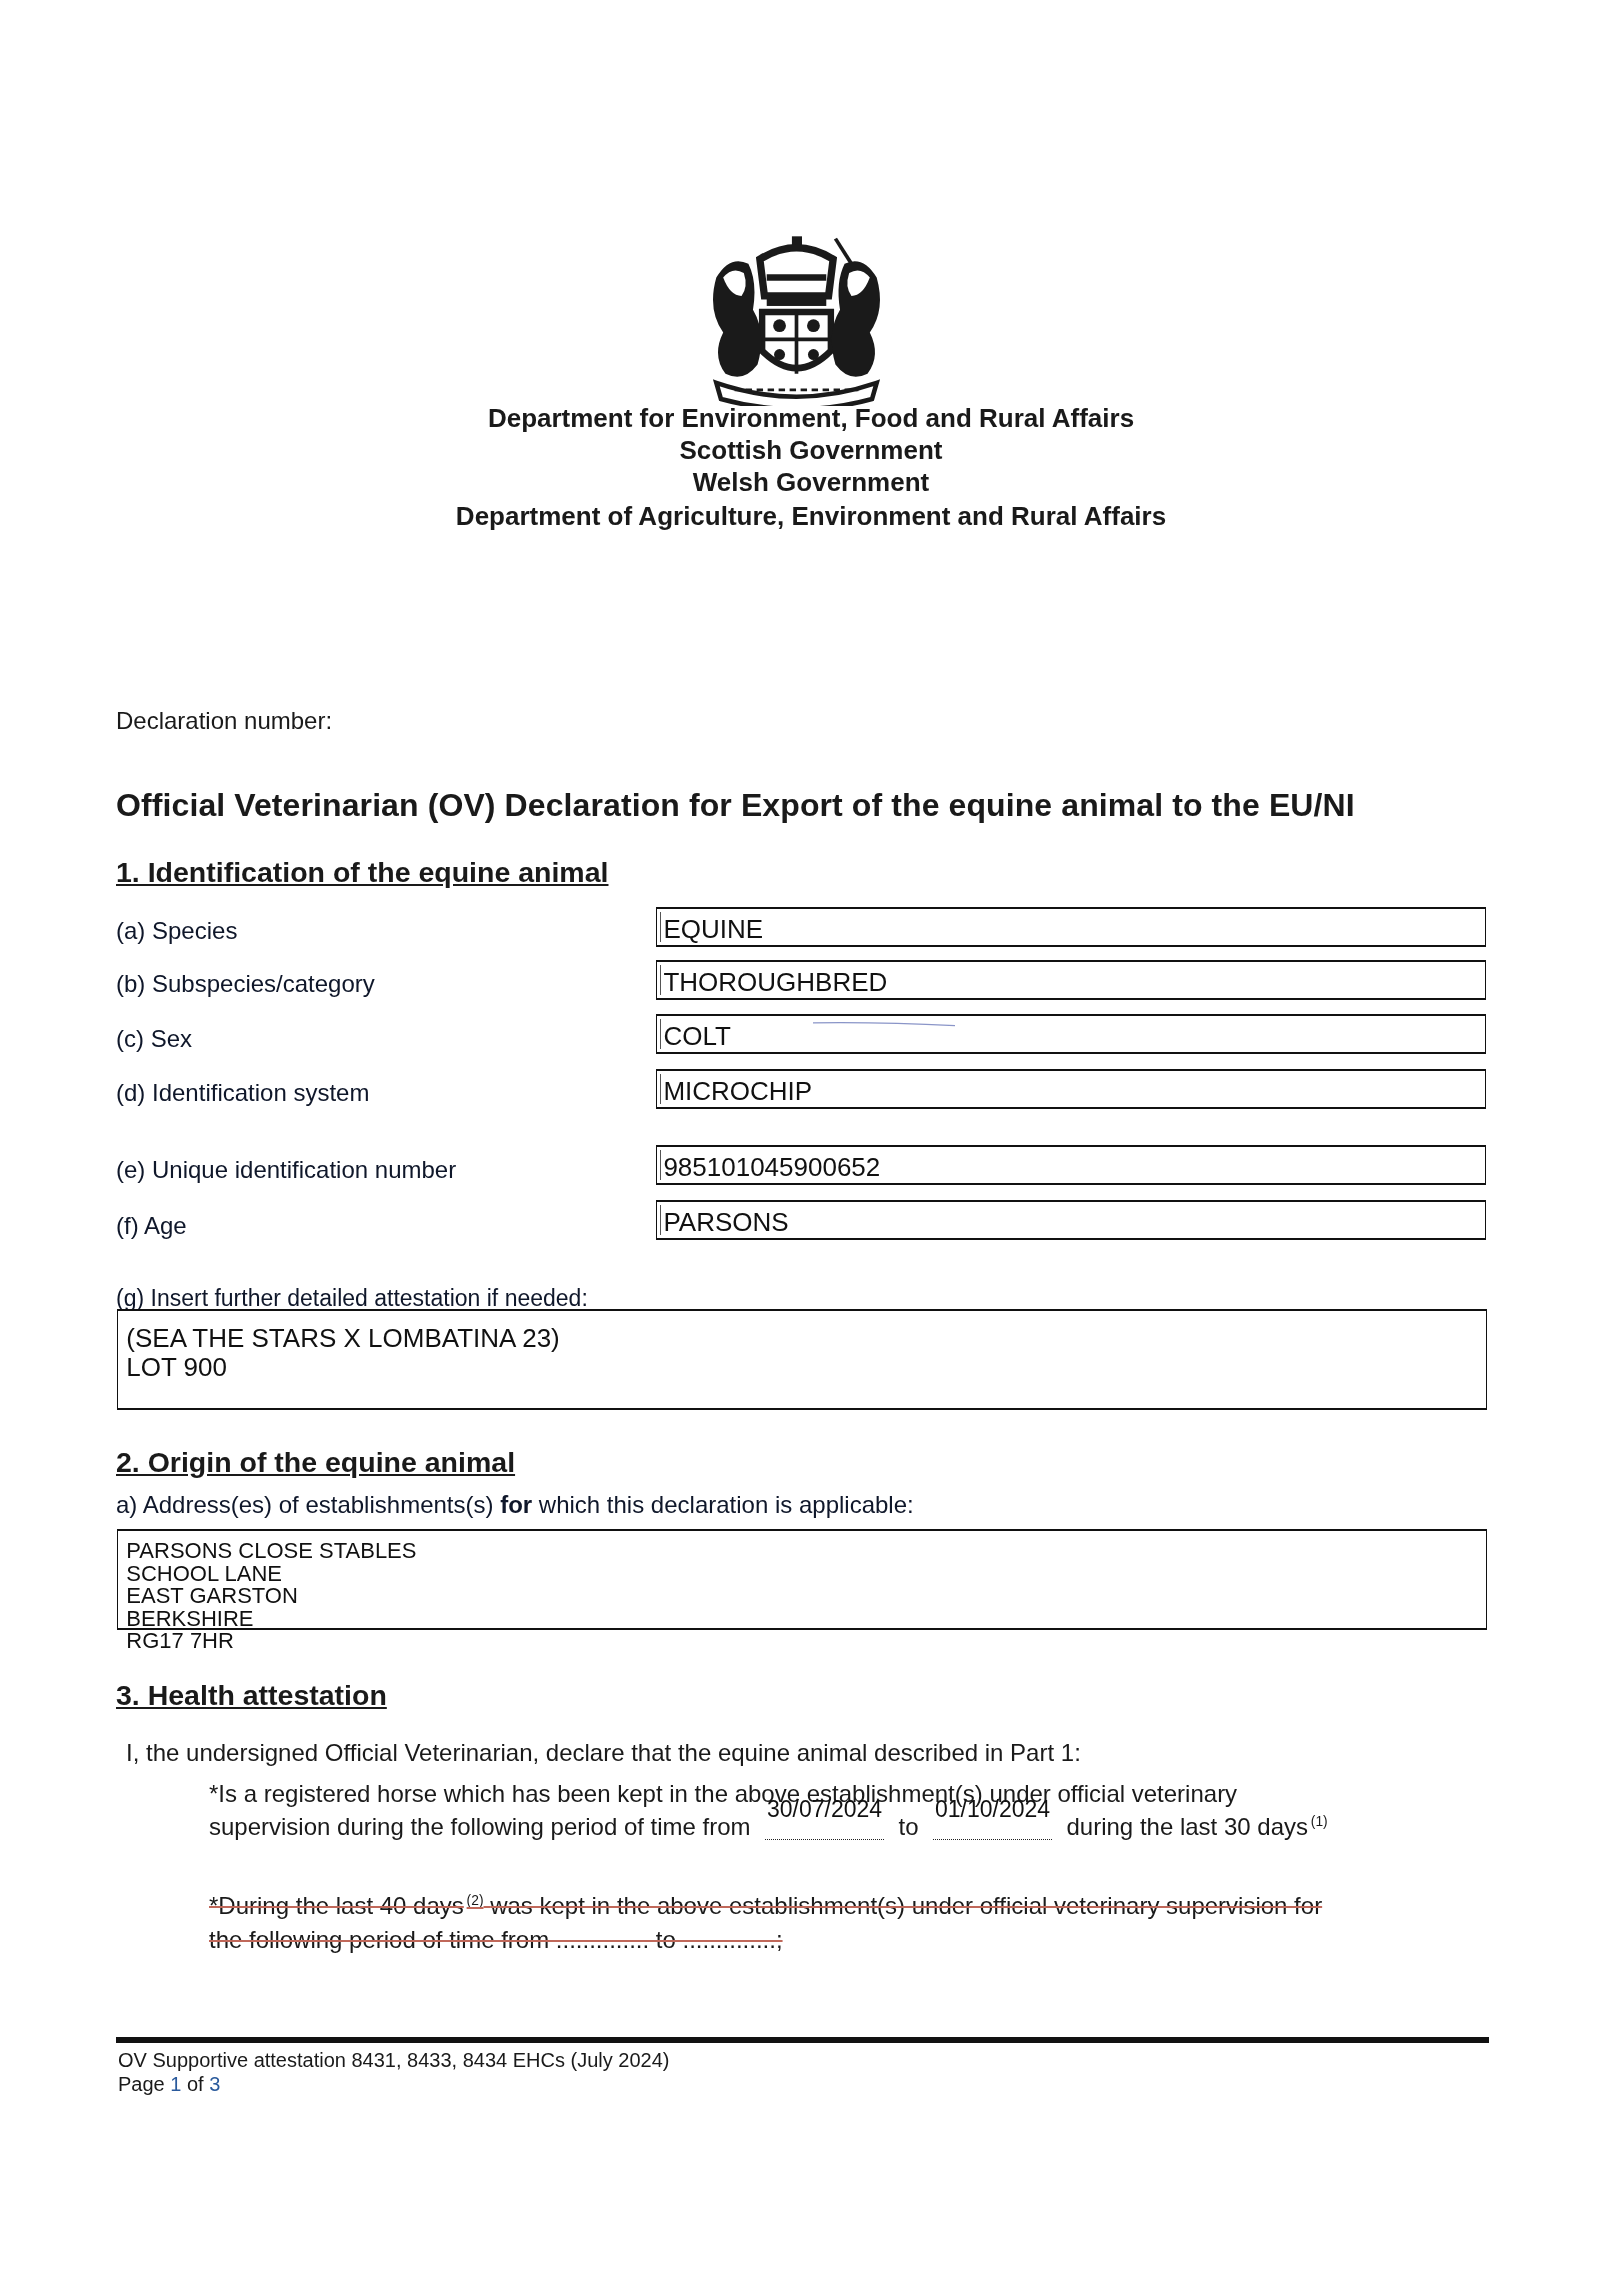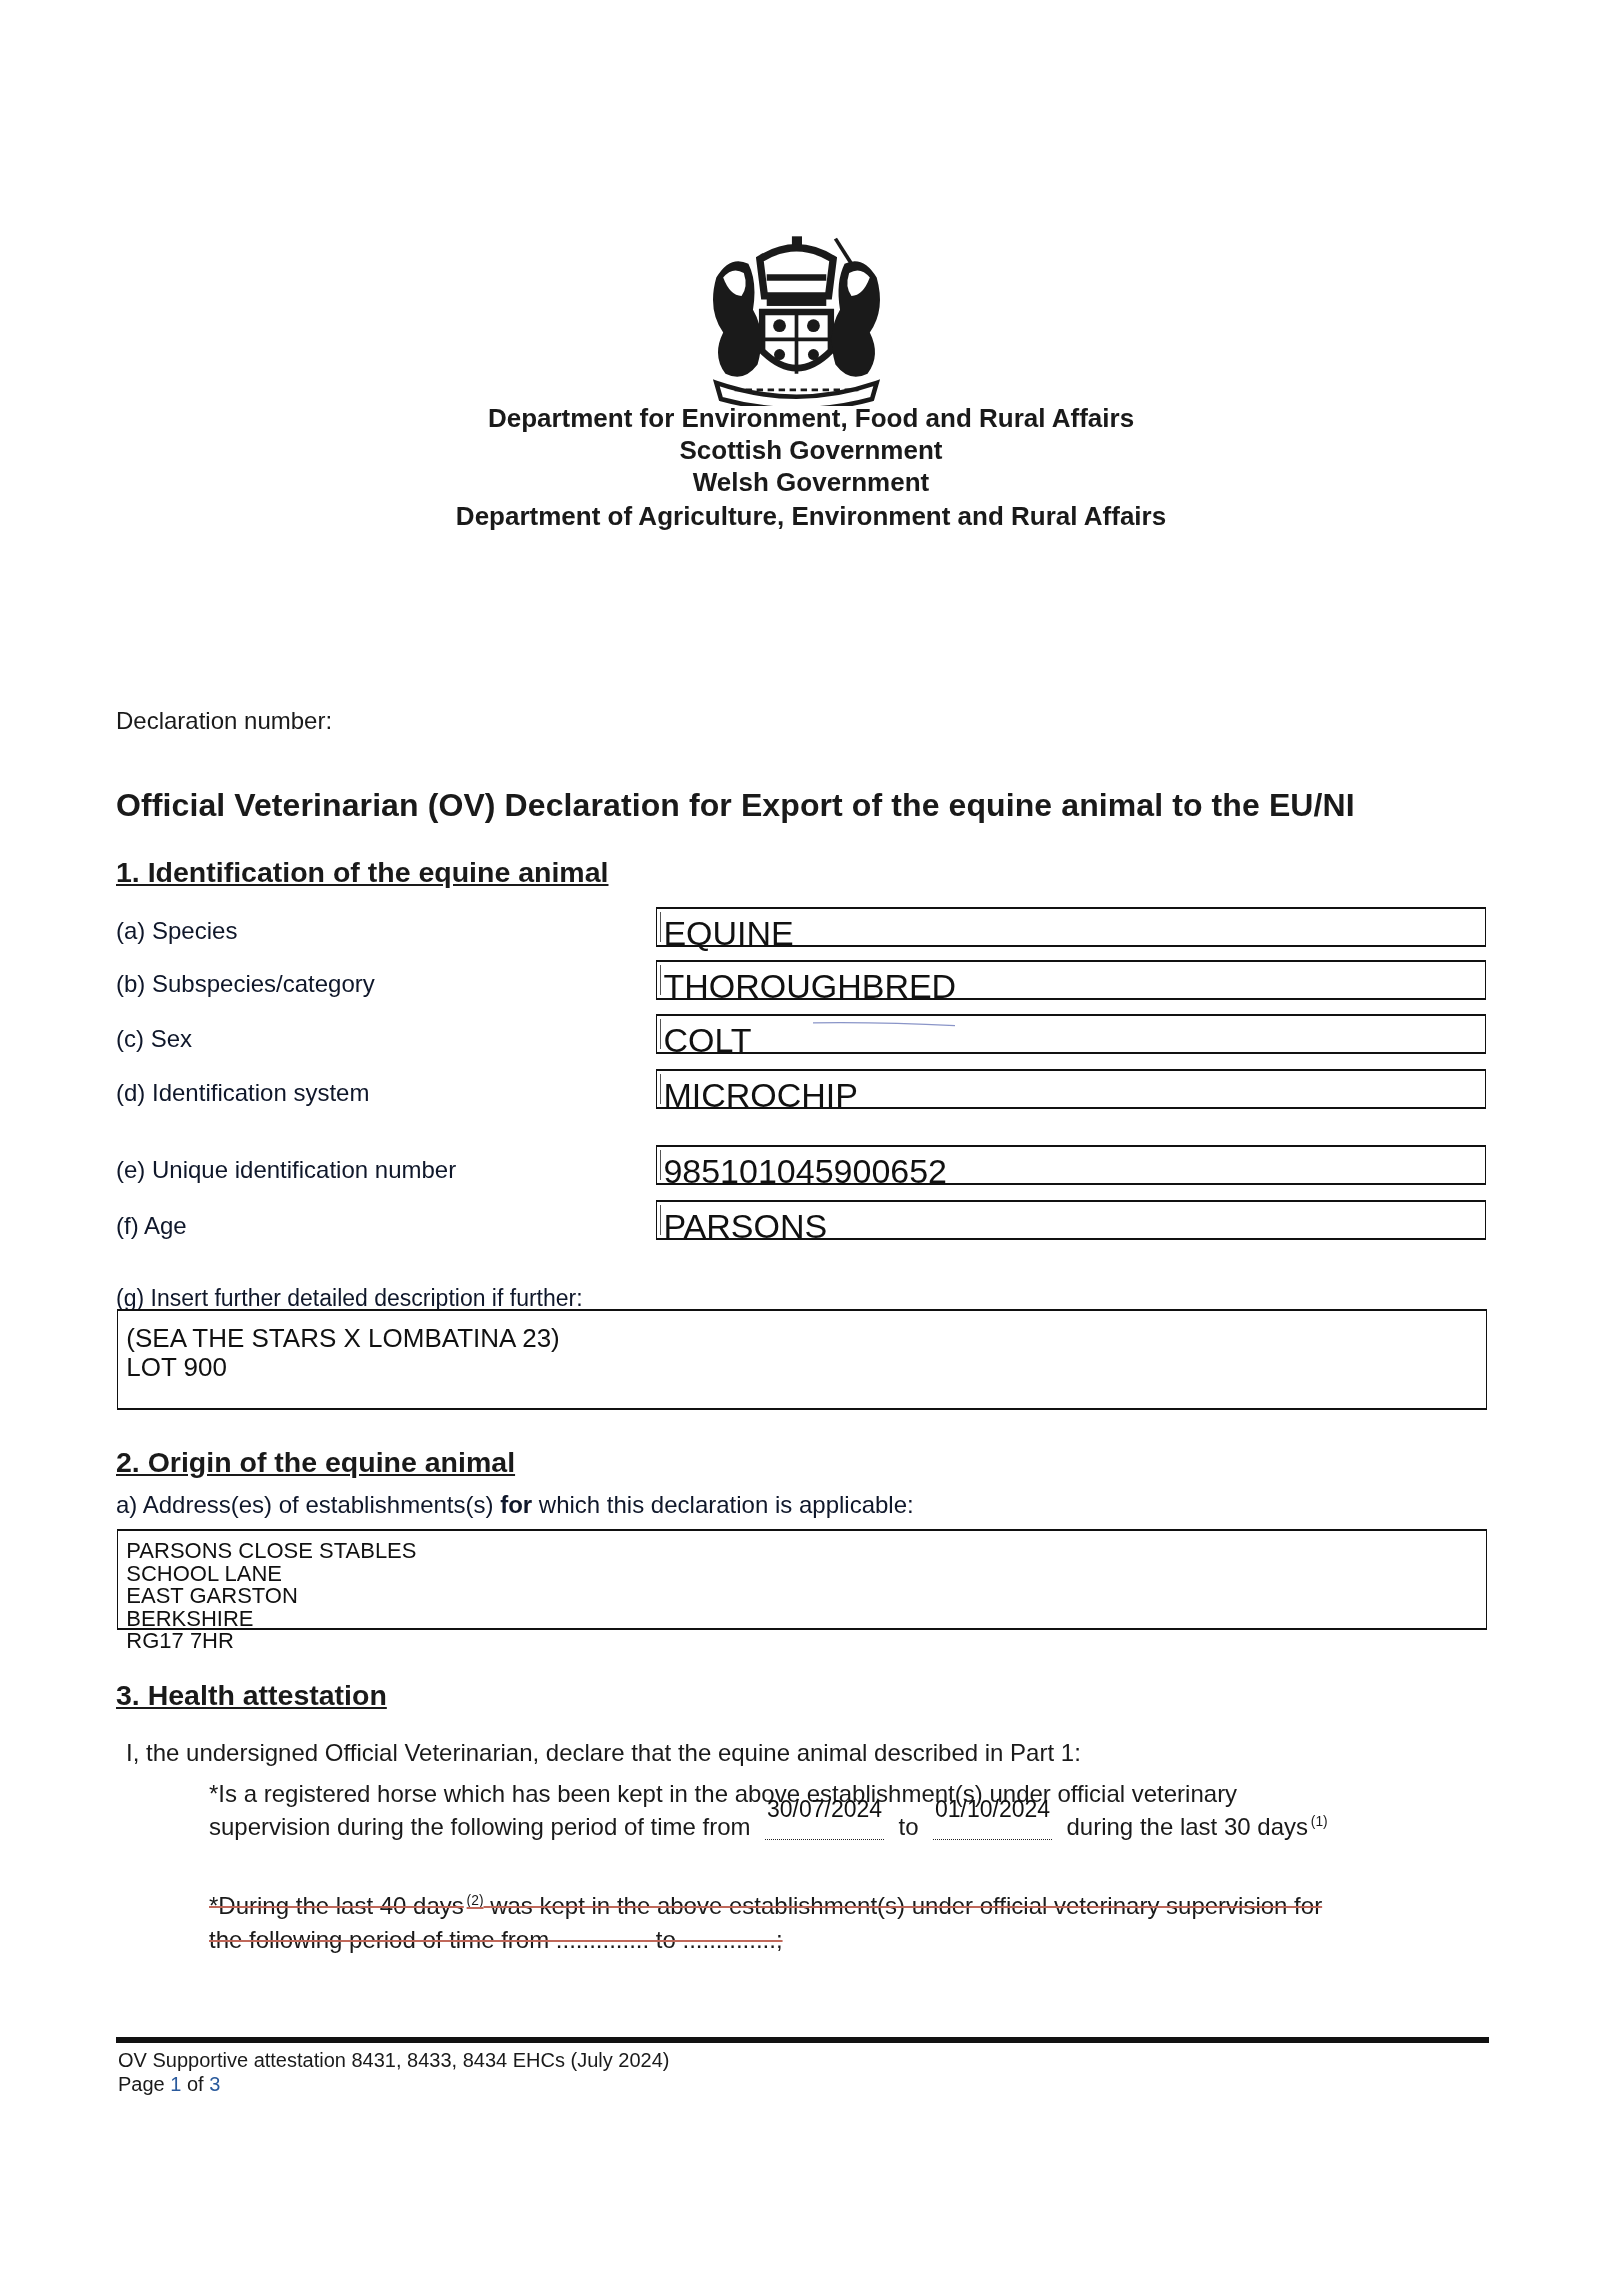--- a/index.html
+++ b/index.html
@@ -6,21 +6,21 @@
   body { width:1622px; height:2295px; position:relative; overflow:hidden;
          font-family:"Liberation Sans", sans-serif; color:#111111; }
   .abs { position:absolute; }
   .crest { left:698px; top:227px; width:197px; height:179px; }
   .dept { left:0; width:1622px; text-align:center; font-weight:bold; font-size:26px; line-height:32px; color:#1a1a1a; }
   .decl-num { left:116px; top:707px; font-size:24px; color:#1a1a1a; }
   .title { left:116px; top:787px; font-size:32px; font-weight:bold; color:#1a1a1a; letter-spacing:0.1px; white-space:nowrap;text-align:center; }
   .h2 { left:116px; font-size:28.5px; font-weight:bold; color:#1a1a1a; white-space:nowrap;text-decoration:underline; }
   .label { left:116px; font-size:24px; color:#0f172a; white-space:nowrap; }
   .field { left:656px; width:830px; height:40px; border:2.8px solid #111; border-left-width:1.4px; border-right-width:1.4px; box-sizing:border-box; }
-  .field-val { position:absolute; left:6.4px; top:4.6px; font-size:34px; color:#111; white-space:nowrap; }
+  .field-val { position:absolute; left:6.4px; top:4.6px; font-size:26px; color:#111; white-space:nowrap; }
   .cursor-l { position:absolute; left:2.8px; top:2.8px; width:0.9px; height:30px; background:#555; }
   .textbox { left:117px; width:1370px; border:2.8px solid #111; border-left-width:1.4px; border-right-width:1.4px; box-sizing:border-box; }
   .tb-text { position:absolute; left:8.3px; font-size:26px; line-height:28.5px; color:#111; white-space:pre-line; }
   .addr-text { position:absolute; left:8.3px; top:9.2px; font-size:22px; line-height:22.5px; color:#111; white-space:pre-line; }
   .para { font-size:24px; color:#1a1a1a; white-space:nowrap; }
   .sup { font-size:13.8px; vertical-align:super; margin-left:2.8px; }
   .dotfill { display:inline-block; position:relative; border-bottom:1.8px dotted #222; padding:0 1.8px; margin:0 8px; line-height:1; }
   .dotfill .handval { position:absolute; left:0; right:0; top:-17.4px; text-align:center; font-size:23px; color:#111; }
   .strike { text-decoration:line-through; text-decoration-color:#c0685a; text-decoration-thickness:2.3px; }
   .rule { left:116px; width:1373px; height:5.5px; background:#111; }
@@ -102,21 +102,21 @@
   <span class="cursor-l"></span>
   <span class="field-val">985101045900652</span>
 </div>
 
 <div class="abs label" style="top:1212px;">(f) Age</div>
 <div class="abs field" style="top:1200px;">
   <span class="cursor-l"></span>
   <span class="field-val">PARSONS</span>
 </div>
 
-<div class="abs label" style="top:1285px;font-size:23px;">(g) Insert further detailed description if further:</div>
+<div class="abs label" style="top:1285px;font-size:23px;">(g) Insert further detailed attestation if needed:</div>
 <div class="abs textbox" style="top:1309px;height:101px;">
   <span class="tb-text" style="top:13px;">(SEA THE STARS X LOMBATINA 23)
 LOT 900</span>
 </div>
 
 <div class="abs h2" style="top:1446px;">2. Origin of the equine animal</div>
 <div class="abs label" style="top:1491px;">
   <span>a) Address(es) of establishments(s) </span><b>for</b><span> which this declaration is applicable:</span>
 </div>
 <div class="abs textbox" style="top:1529px;height:101px;">

